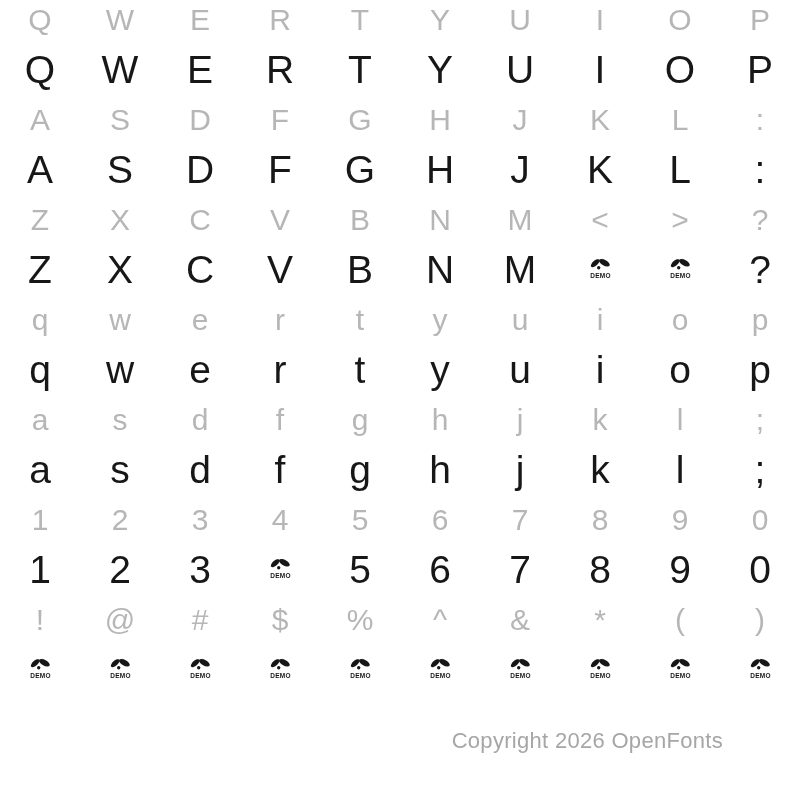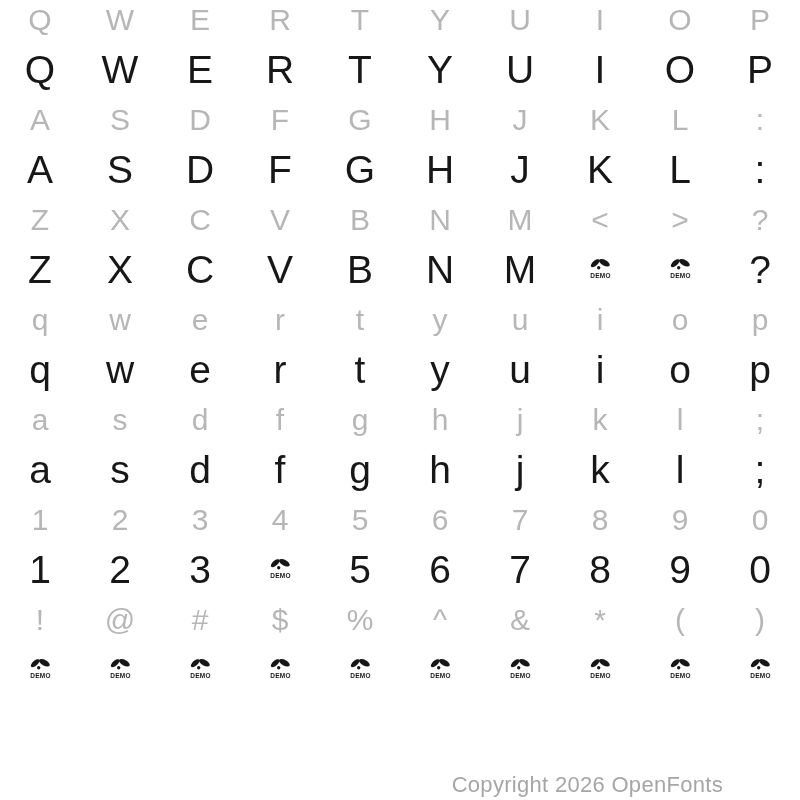--- a/index.html
+++ b/index.html
@@ -54,21 +54,20 @@
 
   .demo-marker { display: inline-flex; transform: translateY(-2px); }
 
   .copyright {
     position: absolute;
     top: 728px;
     right: 77px;
     font-size: 22px;
     letter-spacing: 0.3px;
     color: var(--copyright-gray, #a6a6a6);
-    margin-top: 44px;
   }
 </style>
 </head>
 <body>
 
 <div class="page" style="--page-bg: #ffffff; --glyph-black: #171717; --glyph-gray: #b6b6b6; --copyright-gray: #a6a6a6;">
   <div class="grid">
       <div class="row gray">
         <div class="cell">Q</div>
         <div class="cell">W</div>

